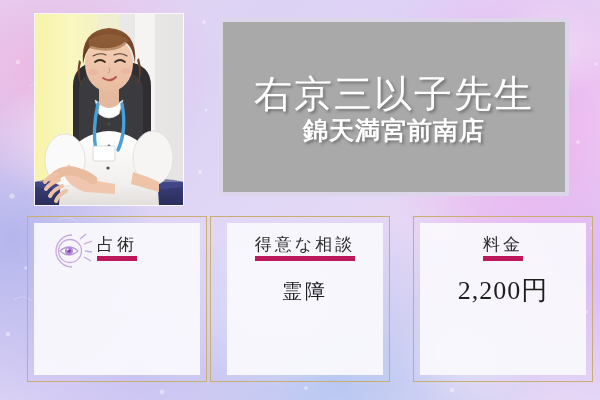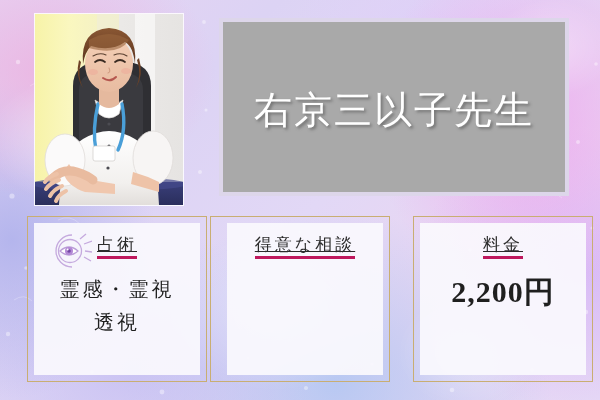--- a/index.html
+++ b/index.html
@@ -128,45 +128,43 @@
     display: flex;
     flex-direction: column;
     align-items: center;
     box-sizing: border-box;
     padding-top: 12px;
   }
   .card-head {
     font-size: 17px;
     color: #2c2c2c;
     letter-spacing: 3px;
-    border-bottom: 3px solid #be185d;
+    border-bottom: 5px solid #be185d;
     padding-bottom: 1px;
     line-height: 1.15;
     position: relative;
     z-index: 2;
-    text-decoration: underline;
   }
   .card-body {
     margin-top: 14px;
     text-align: center;
     position: relative;
     z-index: 2;
   }
   .card-line {
     font-size: 20px;
     color: #1f1f1f;
     letter-spacing: 3px;
     line-height: 1.65;
     white-space: nowrap;
   }
   .card-line.big {
-    font-size: 30px;
+    font-size: 26px;
     letter-spacing: 1px;
     line-height: 1.25;
-    font-weight: bold;
   }
   .eye-icon {
     position: absolute;
     left: 16px;
     top: 8px;
     width: 42px;
     height: 40px;
     z-index: 1;
     opacity: 0.95;
   }
@@ -300,49 +298,47 @@
         <path d="M27 172 q-9 4 -12 10"></path>
         <path d="M31 177 q-8 4 -10 10"></path>
       </g>
 
       <path d="M98 158 q14 4 26 10 l0 10 -28 -8 z" fill="#eec3a8"></path>
     </svg>
   </div>
 
   <div class="title-panel">
     <div class="title-main">右京三以子先生</div>
+    <div class="title-sub">錦天満宮前南店</div>
   </div>
 
   <div class="cards">
 
     <div class="card card-1">
       <div class="card-inner">
         <svg class="eye-icon" viewBox="0 0 42 40">
           <g stroke="#c3a6dd" fill="none" stroke-width="1.3">
             <path d="M22 4 a16 16 0 1 0 0 32 a13 13 0 1 1 0 -32 z" fill="#e6d8f3" stroke="#c3a6dd"></path>
             <circle cx="20" cy="20" r="11.5"></circle>
             <path d="M30 8 l6 -5 M34 13 l8 -3 M35 20 l7 1 M34 26 l7 4"></path>
           </g>
           <path d="M10 20 q9 -8 18 0 q-9 8 -18 0 z" fill="#ffffff" stroke="#b89ad6" stroke-width="1.2"></path>
           <circle cx="19" cy="20" r="4" fill="#b084d4"></circle>
           <circle cx="19" cy="20" r="1.8" fill="#6d3fa0"></circle>
           <circle cx="17.6" cy="18.6" r="1" fill="#ffffff"></circle>
         </svg>
         <div class="card-head">占術</div>
-        <div class="card-body">
-          <div class="card-line">霊感・霊視</div>
-          <div class="card-line">透視</div>
-        </div>
       </div>
     </div>
 
     <div class="card card-2">
       <div class="card-inner">
         <div class="card-head">得意な相談</div>
         <div class="card-body">
+          <div class="card-line">霊障</div>
         </div>
       </div>
     </div>
 
     <div class="card card-3">
       <div class="card-inner">
         <div class="card-head">料金</div>
         <div class="card-body">
           <div class="card-line big">2,200円</div>
         </div>

